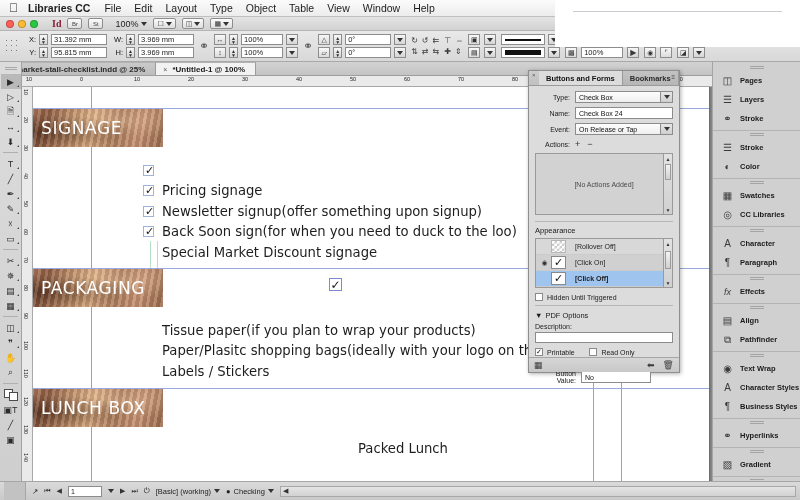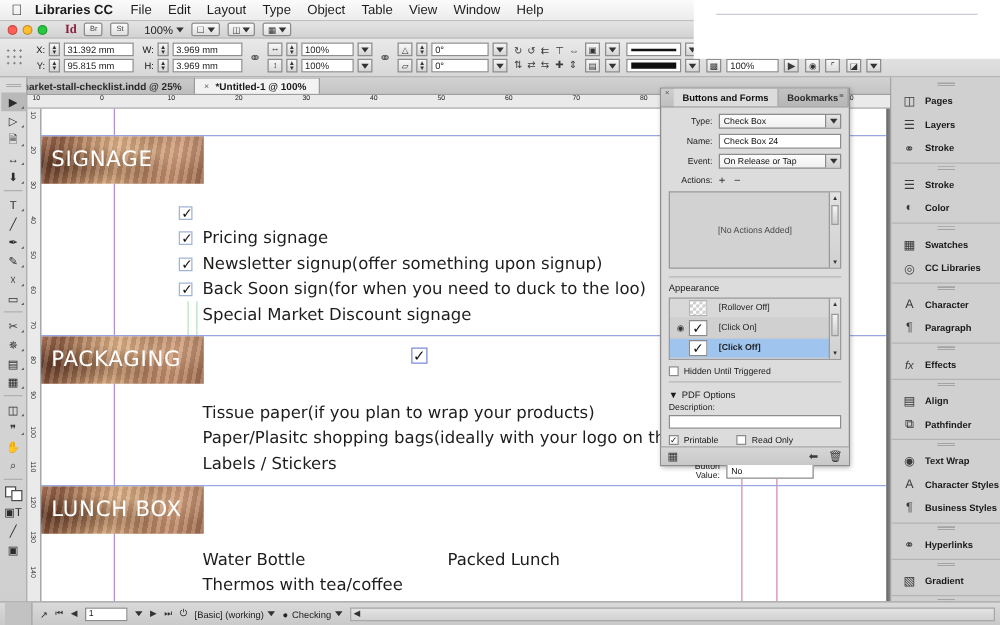--- a/index.html
+++ b/index.html
@@ -689,28 +689,20 @@
         </div>
       </div>
 
       <div class="bandwrap" style="left:-30px; top:306px; width:160px;">
         <div class="band">
           <span class="bandtext">LUNCH BOX</span>
         </div>
       </div>
       <div class="framesel" style="left:-30px; top:305px; width:706px;"></div>
 
-      <div class="listblock" style="left:129px; top:355px;">
-        <div class="litem">
-          <span>Water Bottle</span>
-        </div>
-        <div class="litem">
-          <span>Thermos with tea/coffee</span>
-        </div>
-      </div>
       <div class="listblock" style="left:325px; top:355px;">
         <div class="litem">
           <span>Packed Lunch</span>
         </div>
       </div>
 
     </div>
   </div>
 
   <div class="bfpanel">

